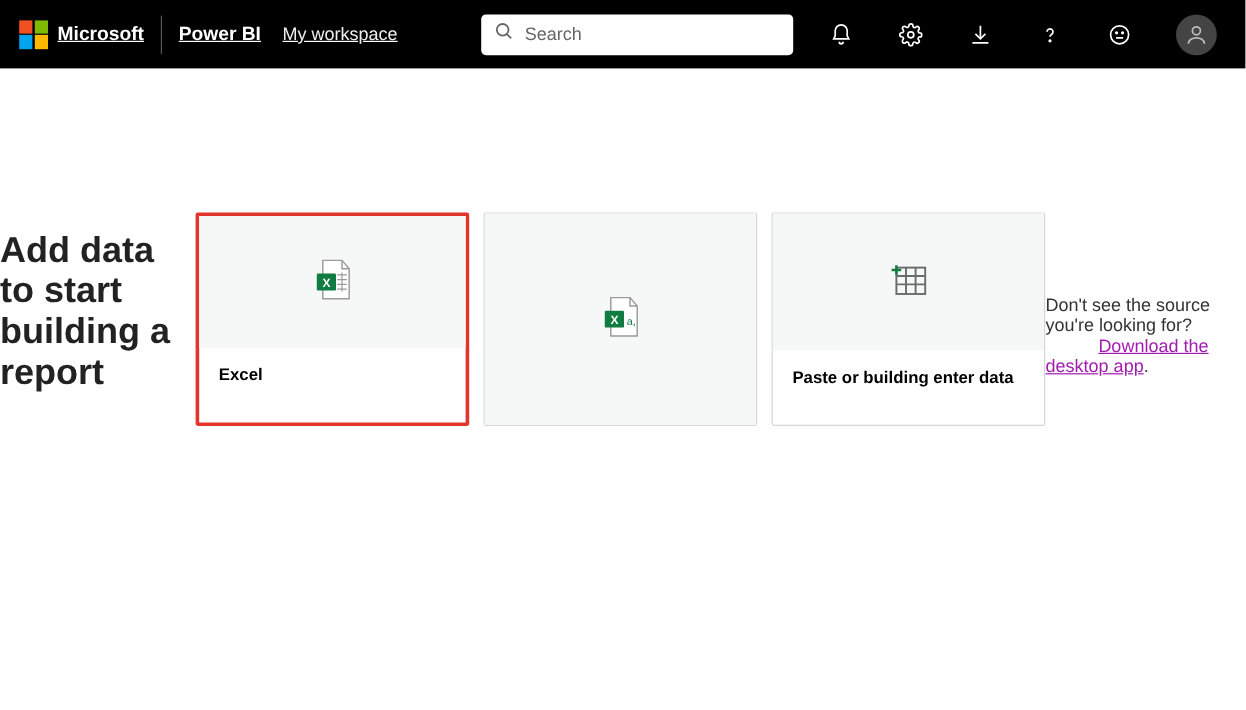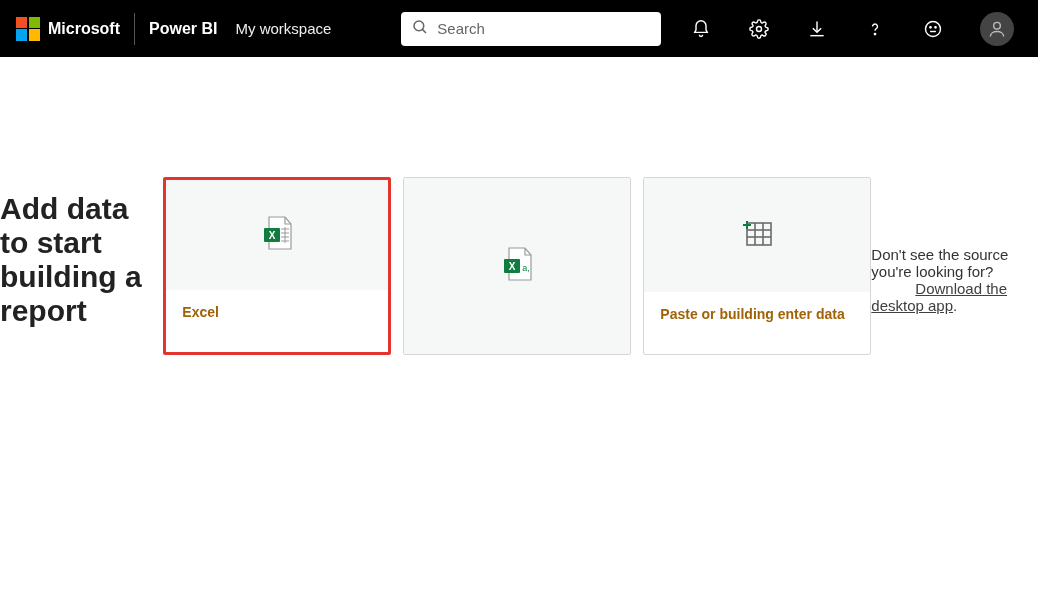--- a/index.html
+++ b/index.html
@@ -10,20 +10,21 @@
       height: 592px;
       overflow: hidden;
     }
     .header {
       background: #000000;
       height: 57px;
       display: flex;
       align-items: center;
       padding: 0 16px;
       color: #ffffff;
+      text-decoration: underline;
     }
     .ms-logo {
       display: flex;
       align-items: center;
       gap: 8px;
       padding-right: 14px;
       border-right: 1px solid #555;
       height: 32px;
     }
     .ms-squares {
@@ -121,31 +122,31 @@
       flex: 1;
       background: #f6f8f8;
       display: flex;
       align-items: center;
       justify-content: center;
     }
     .card-bottom {
       padding: 14px 16px;
       font-size: 14px;
       font-weight: 600;
-      color: #a16207;
+      color: #000000;
       min-height: 62px;
       display: flex;
       align-items: flex-start;
     }
     .footer-line {
       font-size: 15px;
       color: #333;
     }
     .footer-line a {
-      color: #404040;
+      color: #a21caf;
       text-decoration: underline;
       cursor: pointer;
       margin-left: 44px;
     }
   </style>
 </head>
 <body>
 
 <div class="header">
   <div class="ms-logo">

